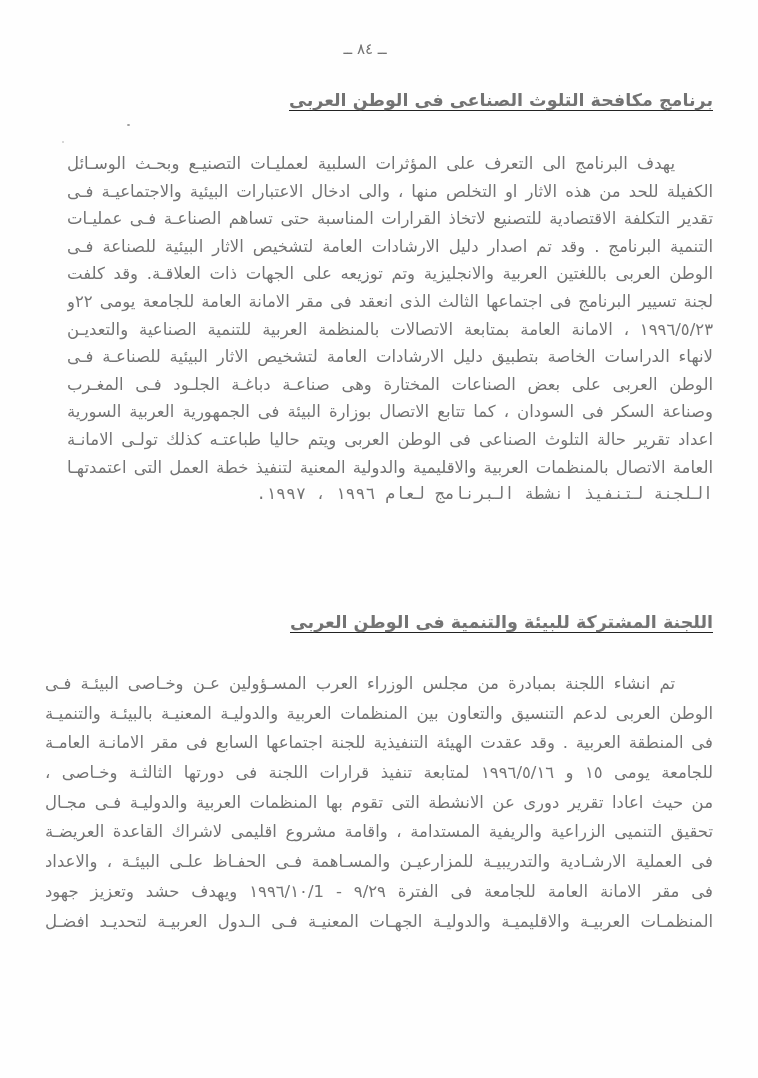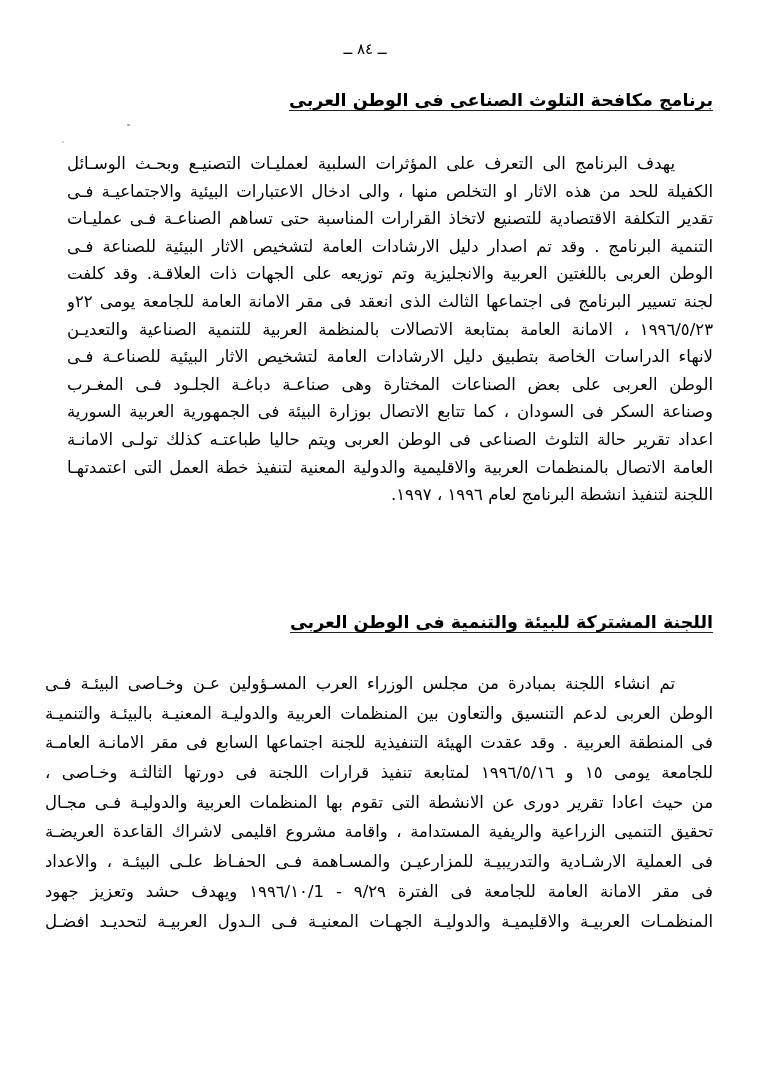--- a/index.html
+++ b/index.html
@@ -8,21 +8,21 @@
     background: #e8e8e8;
   }
   .page {
     position: relative;
     width: 758px;
     height: 1078px;
     margin: 0 auto;
     background: #fefefe;
     overflow: hidden;
     font-family: "DejaVu Sans", sans-serif;
-    color: #000000;
+    color: #737373;
   }
   .page-number {
     position: absolute;
     top: 40px;
     left: 0;
     right: 28px;
     text-align: center;
     font-size: 15px;
     letter-spacing: 2px;
     direction: rtl;
@@ -60,20 +60,21 @@
     text-align: justify;
     text-align-last: justify;
     white-space: nowrap;
     overflow: hidden;
   }
   .para-1 .line { line-height: 27.6px; height: 27.6px; margin-left: 22px; }
   .para-2 .line { line-height: 29.7px; height: 29.7px; }
   .line.indent { padding-right: 38px; }
   .line.last {
     text-align-last: right;
+    font-family: Liberation Mono, monospace;
   }
   .speck {
     position: absolute;
     background: #9a9a9a;
     border-radius: 50%;
   }
   .speck-1 { left: 127px; top: 124px; width: 3px; height: 2px; }
   .speck-2 { left: 62px;  top: 141px; width: 2px; height: 2px; opacity: .5; }
 </style>
 </head>

